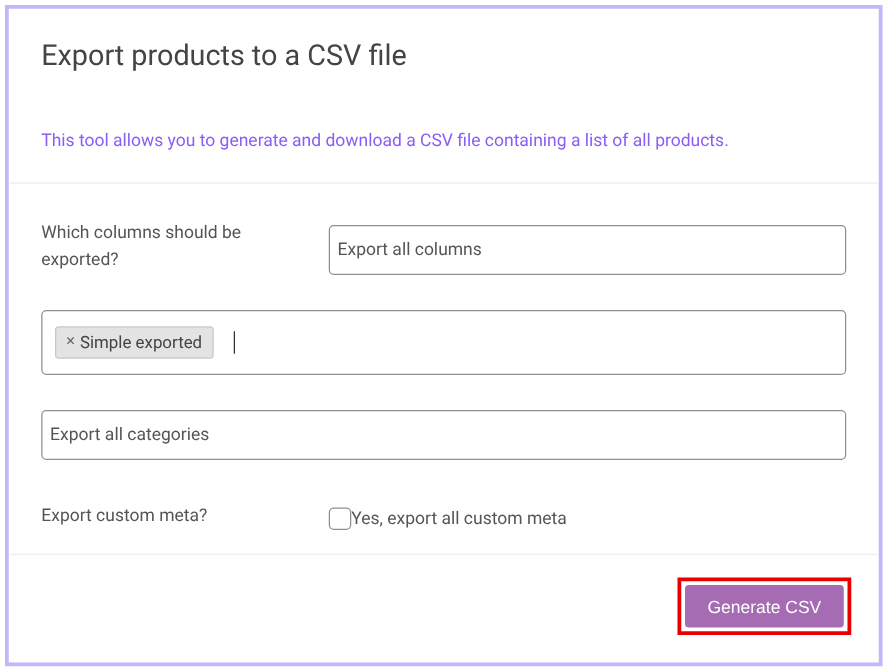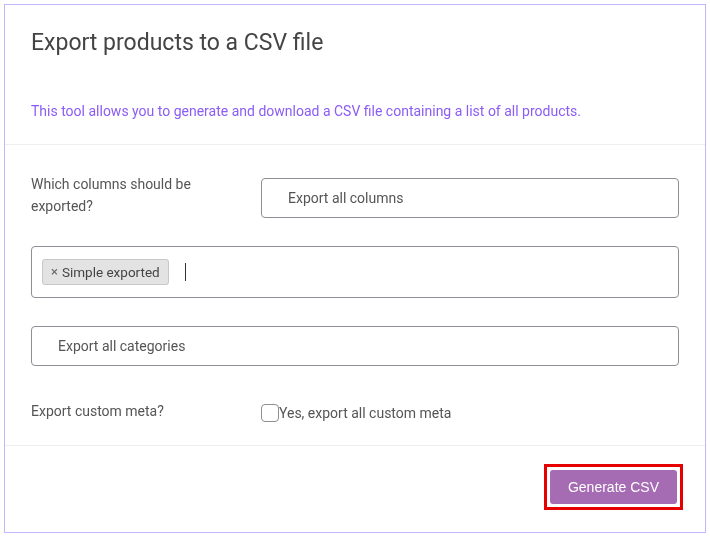--- a/index.html
+++ b/index.html
@@ -8,21 +8,21 @@
       padding: 0;
     }
     body {
       font-family: -apple-system, BlinkMacSystemFont, "Segoe UI", Roboto, "Helvetica Neue", Arial, sans-serif;
       background: #fff;
       width: 710px;
       height: 537px;
       padding: 4px;
     }
     .panel {
-      border: 1px solid #c4b5fd;
+      border: 3px solid #c4b5fd;
       width: 100%;
       height: 100%;
       position: relative;
     }
     .panel-header {
       padding: 24px 26px 22px 26px;
     }
     .panel-title {
       font-size: 23px;
       font-weight: 400;
@@ -54,21 +54,21 @@
       line-height: 1.6;
       padding-top: 6px;
       padding-right: 20px;
     }
     .form-control {
       flex: 1;
     }
     .select-box {
       border: 1px solid #8c8f94;
       border-radius: 4px;
-      padding: 10px 26px;
+      padding: 10px 6px;
       font-size: 14px;
       color: #555;
       background: #fff;
       min-height: 40px;
       display: flex;
       align-items: center;
       cursor: pointer;
     }
     .select-box.taller {
       min-height: 52px;

